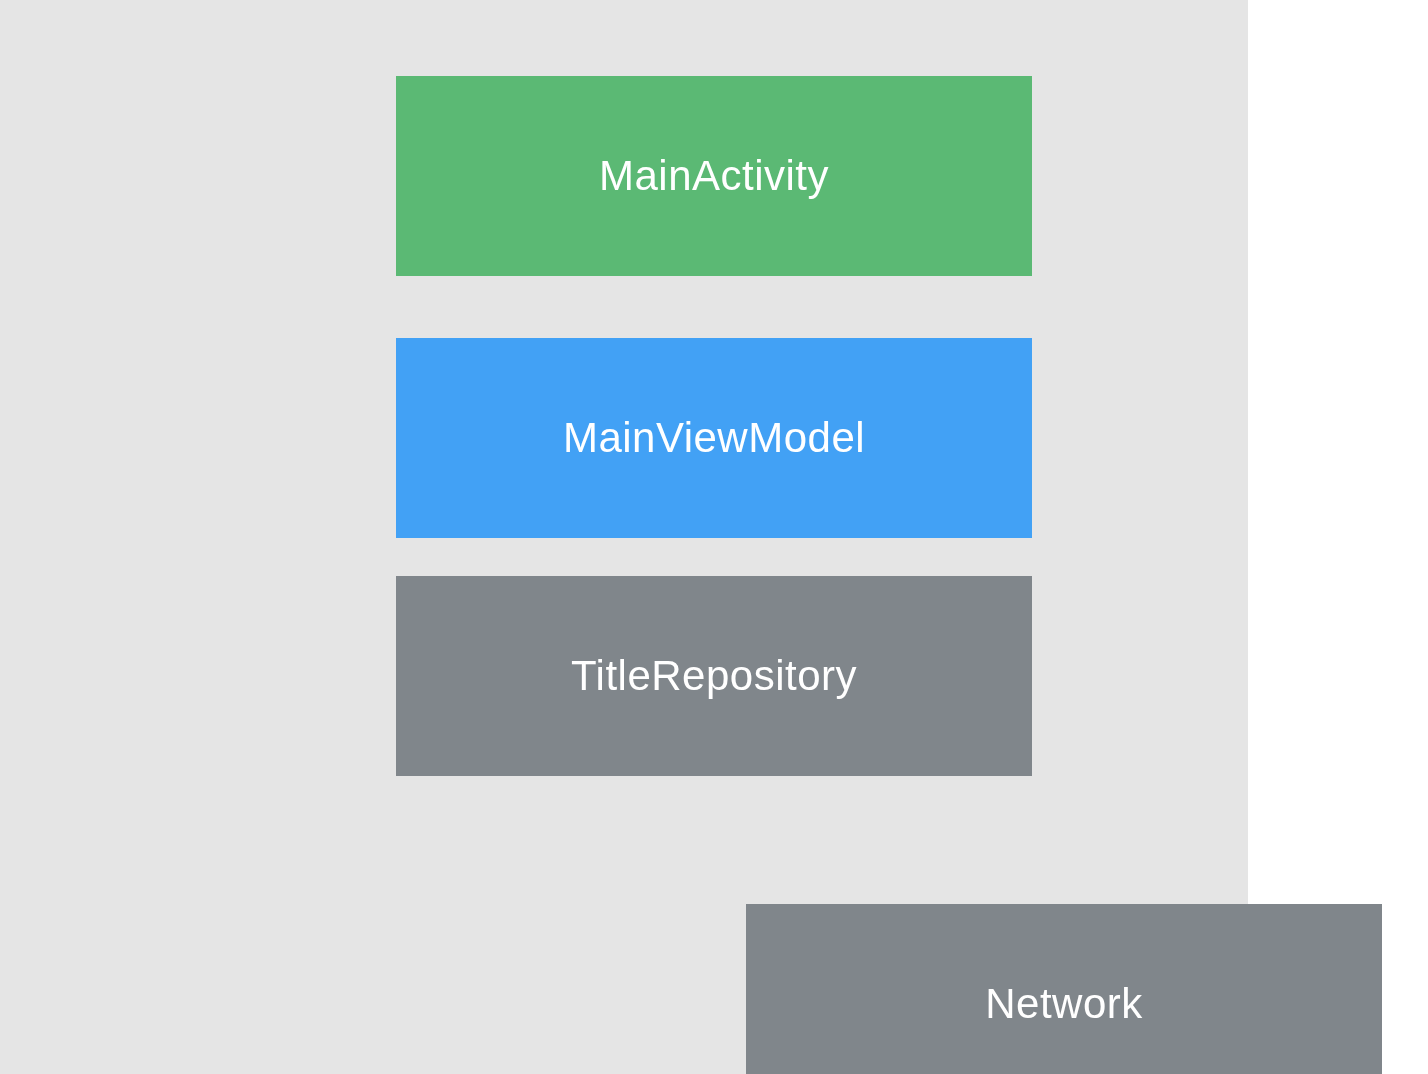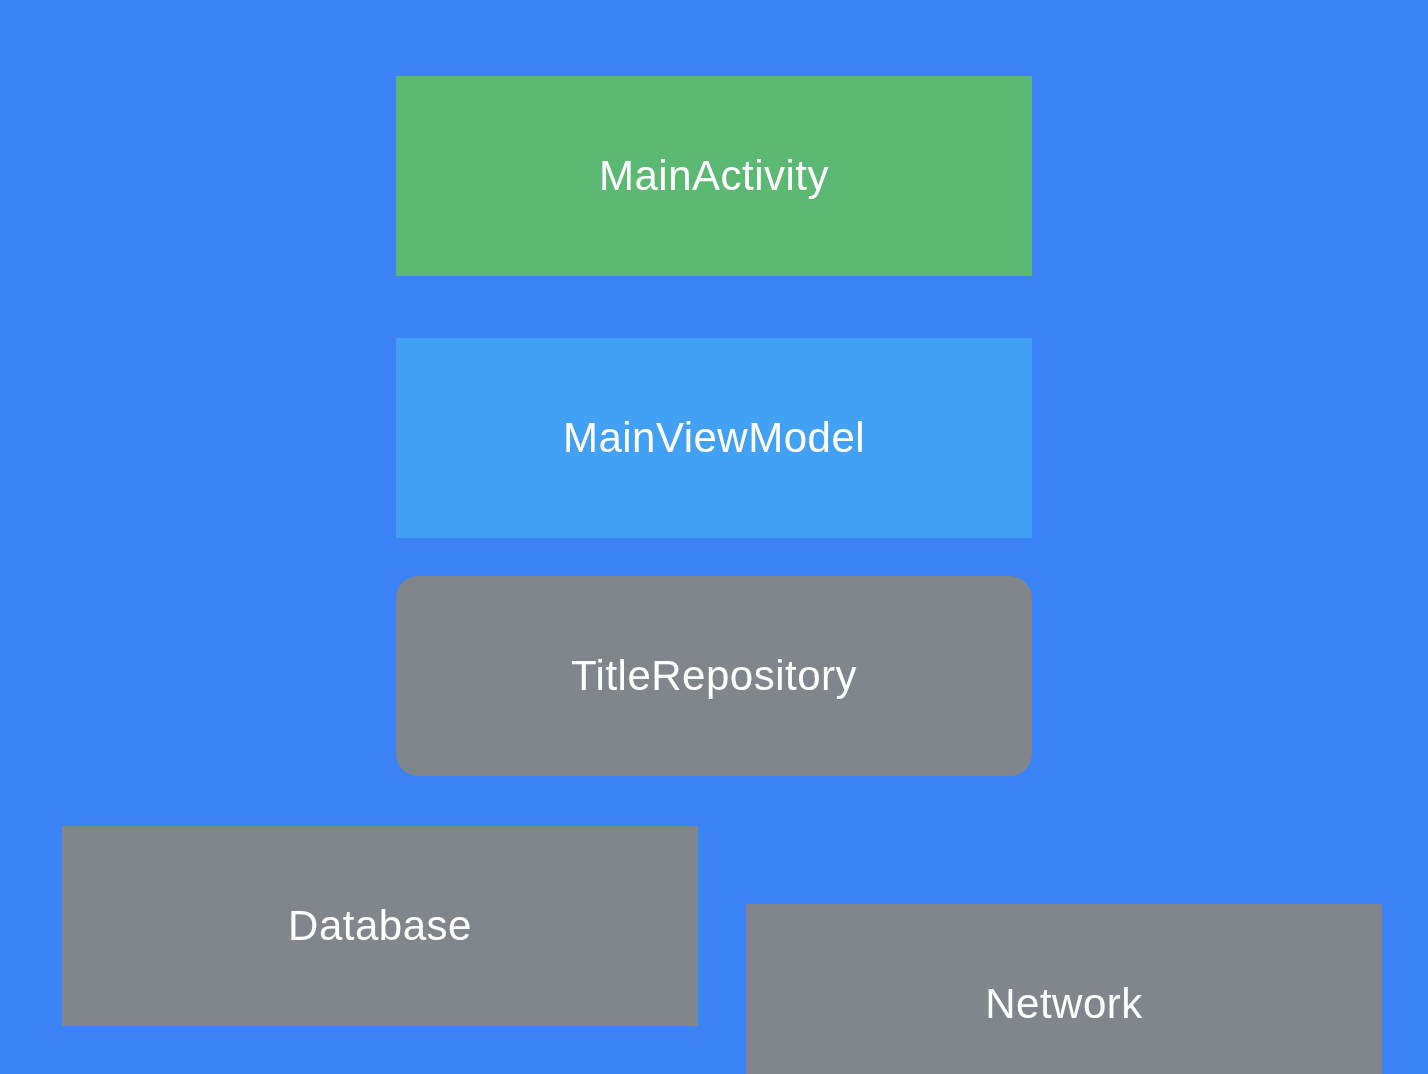--- a/index.html
+++ b/index.html
@@ -6,23 +6,23 @@
     margin: 0;
     padding: 0;
     width: 1428px;
     height: 1074px;
     background: #ffffff;
     overflow: hidden;
     font-family: "Liberation Sans", sans-serif;
   }
   .canvas {
     position: relative;
-    width: 1428px;
+    width: 1248px;
     height: 1074px;
-    background: #3b82f6;
+    background: #e5e5e5;
   }
   .box {
     position: absolute;
     display: flex;
     align-items: center;
     justify-content: center;
   }
   .box-label {
     color: #ffffff;
     font-size: 42px;
@@ -43,25 +43,22 @@
 <div class="canvas">
 
   <div class="box" id="box-main-activity" style="background-color: rgb(91, 185, 116);">
     <span class="box-label" style="color: rgb(255, 255, 255);">MainActivity</span>
   </div>
 
   <div class="box" id="box-main-view-model" style="background-color: rgb(66, 161, 245);">
     <span class="box-label" style="color: rgb(255, 255, 255);">MainViewModel</span>
   </div>
 
-  <div class="box" id="box-title-repository" style="background-color: rgb(128, 134, 139); border-radius: 22px;">
+  <div class="box" id="box-title-repository" style="background-color: rgb(128, 134, 139);">
     <span class="box-label" style="color: rgb(255, 255, 255);">TitleRepository</span>
   </div>
 
-  <div class="box" id="box-database" style="background-color: rgb(128, 134, 139);">
-    <span class="box-label" style="color: rgb(255, 255, 255);">Database</span>
-  </div>
 
   <div class="box" id="box-network" style="background-color: rgb(128, 134, 139);">
     <span class="box-label" style="color: rgb(255, 255, 255);">Network</span>
   </div>
 
 </div>
 
 </body></html>

